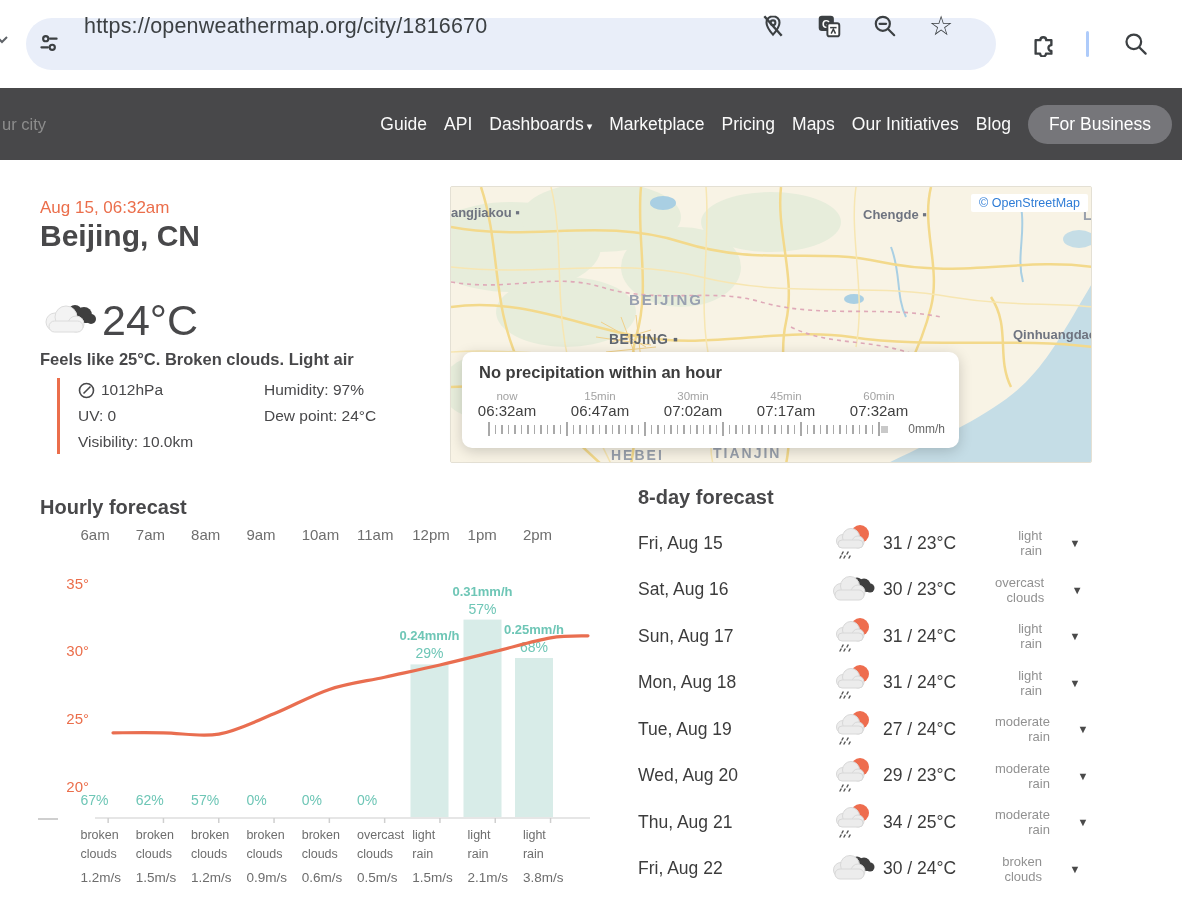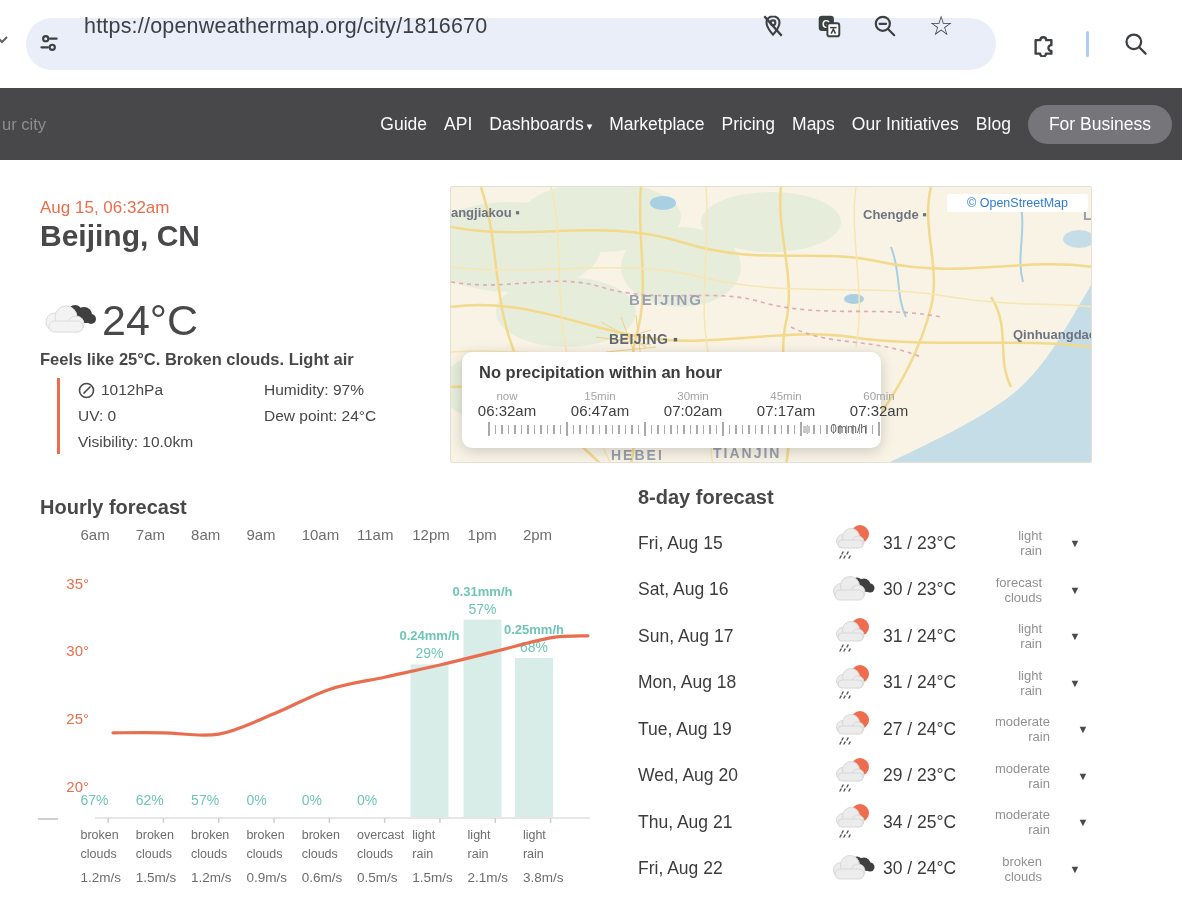--- a/index.html
+++ b/index.html
@@ -49,25 +49,25 @@
 
   
   .map { position:absolute; left:450px; top:186px; width:642px; height:277px;
     background:#f8f3e5; overflow:hidden; border:1px solid #e4e0d4; border-radius:2px; }
   .map svg { position:absolute; left:0; top:0; }
   .map-label { position:absolute; white-space:nowrap; }
   .ml-city { color:#6f7480; font-weight:700; font-size:13px; }
   .ml-region { color:#98a0b0; font-size:15px; letter-spacing:2px; font-weight:700; }
   .ml-big { color:#5f6670; font-size:14px; font-weight:700; letter-spacing:.5px; }
   .ml-area { color:#99a0ac; font-size:14px; font-weight:700; letter-spacing:2px; }
-  .osm-attr { position:absolute; right:3px; top:7px; background:#fff; padding:2px 20px;
+  .osm-attr { position:absolute; right:3px; top:7px; background:#fff; padding:2px 8px;
     font-size:12.5px; color:#2e7cd6; border-radius:2px; }
 
   
-  .popup { position:absolute; left:462px; top:352px; width:419px; height:96px; background:#fff;
+  .popup { position:absolute; left:462px; top:352px; width:497px; height:96px; background:#fff;
     border-radius:10px; box-shadow:0 3px 14px rgba(0,0,0,.18); }
   .popup-title { position:absolute; left:17px; top:11px; font-size:16.5px; font-weight:700; color:#3d3d3d; }
   .popup-timeline { position:absolute; left:0px; top:38px; width:460px; height:30px; }
   .tl-col { position:absolute; width:90px; text-align:center; }
   .tl-rel { font-size:11.5px; color:#a3a3a3; line-height:12px; }
   .tl-time { font-size:15px; color:#3f3f3f; line-height:17px; }
   .ruler { position:absolute; left:26px; top:70px; width:392px; height:16px;
     display:flex; justify-content:space-between; align-items:flex-start; }
   .tick { width:1.5px; background:#a9a9a9; }
   .tick-s { height:9px; margin-top:3px; }
@@ -496,21 +496,21 @@
             </g>
             <g fill="#ececec" stroke="#d8d8d8" stroke-width="1">
               <circle cx="10" cy="18" r="7.5"></circle>
               <circle cx="19" cy="13" r="9.5"></circle>
               <circle cx="27" cy="19" r="7"></circle>
               <rect x="4" y="17" width="29" height="10" rx="5"></rect>
             </g>
           </svg>
         </span>
         <span class="d-temp">30 / 23°C</span>
-        <span class="d-desc">forecast clouds</span>
+        <span class="d-desc">overcast clouds</span>
         <span class="d-caret">▼</span>
       </div>
       <div class="drow">
         <span class="d-day">Sun, Aug 17</span>
         <span class="d-icon">
           <svg width="40" height="40" viewBox="0 0 40 40">
             <circle cx="27" cy="11" r="9" fill="#ee6d4e"></circle>
             <g fill="#ececec" stroke="#d8d8d8" stroke-width="1">
               <circle cx="10" cy="18" r="6.5"></circle>
               <circle cx="18" cy="14" r="8.5"></circle>

